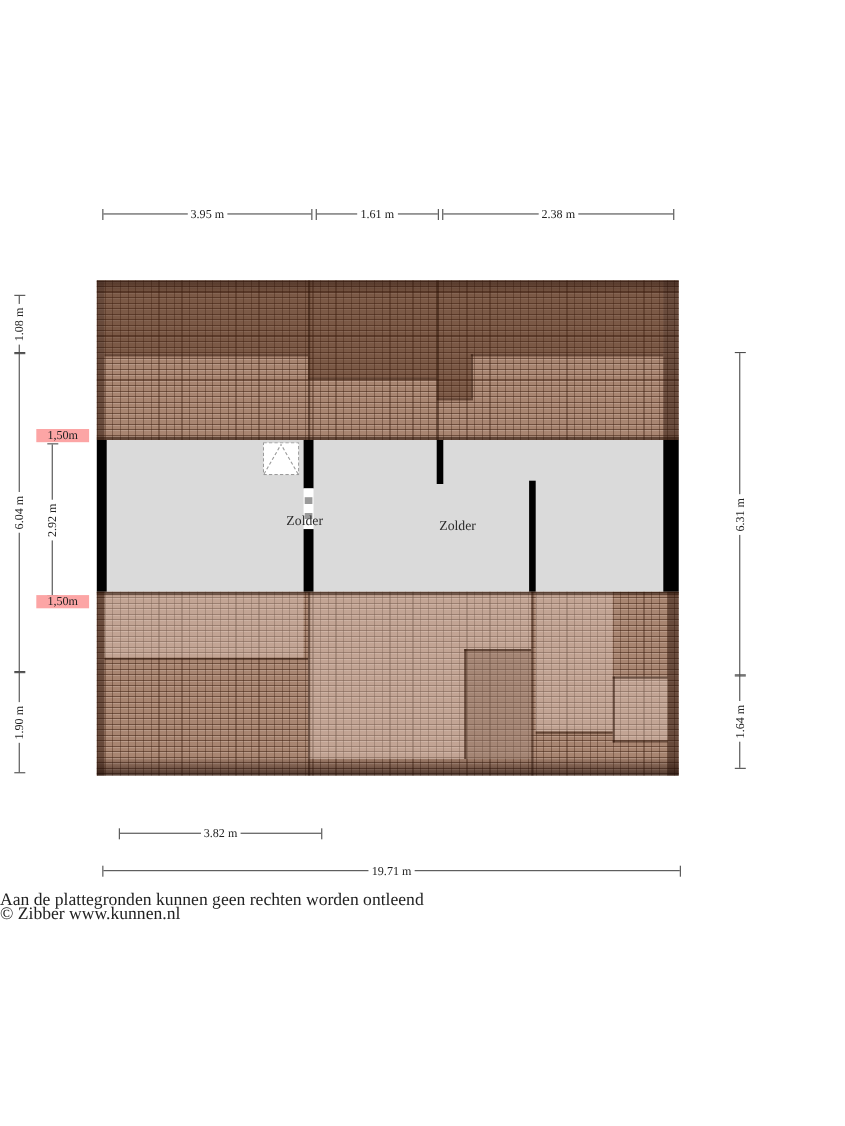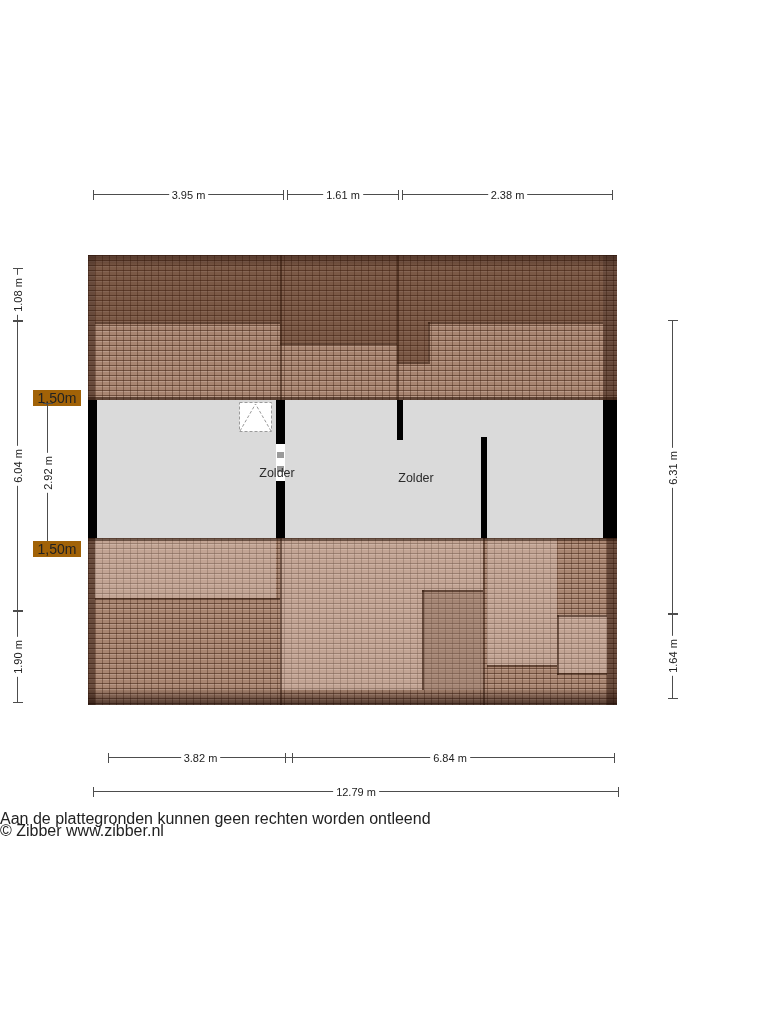--- a/index.html
+++ b/index.html
@@ -1,18 +1,18 @@
 <!DOCTYPE html>
 <html><head>
 <meta charset="utf-8">
 <style>
   html,body{margin:0;padding:0;background:#ffffff;}
   .canvas{
     position:relative;width:683px;height:1024px;background:#ffffff;overflow:hidden;
-    font-family:Liberation Sans, sans-serif;color:#222;
+    font-family:Liberation Serif, serif;color:#222;
   }
   
   .tiles{
     position:absolute;
     background-color:#a88571;
     background-image:
       repeating-linear-gradient(90deg, rgba(61,31,16,.38) 0 1px, rgba(0,0,0,0) 1px 7px),
       repeating-linear-gradient(180deg, rgba(61,31,16,.52) 0 1px, rgba(255,244,238,.18) 1px 2px, rgba(0,0,0,0) 2px 5px);
   }
   .abs{position:absolute;}
@@ -36,21 +36,21 @@
   
   .dim-h{position:absolute;height:10px;border-left:1px solid #4d4d4d;border-right:1px solid #4d4d4d;}
   .dim-h::before{content:"";position:absolute;left:0;right:0;top:4px;height:1px;background:#4d4d4d;}
   .dim-v{position:absolute;width:10px;border-top:1px solid #4d4d4d;border-bottom:1px solid #4d4d4d;}
   .dim-v::before{content:"";position:absolute;top:0;bottom:0;left:4px;width:1px;background:#4d4d4d;}
   .dim-label{
     position:absolute;left:50%;top:50%;transform:translate(-50%,-50%);
     background:#fff;padding:0 3px;font-size:11px;color:#222;white-space:nowrap;
   }
   .dim-v .dim-label{transform:translate(-50%,-50%) rotate(-90deg);}
-  .mini-label{position:absolute;font-size:14px;color:#222;background:#a16207;white-space:nowrap;text-align:center;}
+  .mini-label{position:absolute;font-size:11px;color:#222;background:#fca5a5;white-space:nowrap;text-align:center;}
   
   .footer-line{position:absolute;left:0;width:704px;font-size:16px;color:#222;}
 </style>
 </head>
 <body>
 
 <div class="canvas">
 
   <div class="dim-h" style="left:93px;top:190px;width:189px;">
     <span class="dim-label">3.95 m</span>
@@ -142,23 +142,20 @@
     <div class="rline" style="left:469px;top:77px;width:50px;height:2px;"></div>
     <div class="rline" style="left:469px;top:77px;width:2px;height:60px;"></div>
     <div class="rline" style="left:469px;top:135px;width:50px;height:2px;"></div>
     <div class="abs edgeline" style="left:0;top:0;width:529px;height:3px;"></div>
     <div class="abs eave" style="left:0;top:150px;width:529px;height:17px;"></div>
   </div>
 
   <div class="dim-h" style="left:108px;top:753px;width:183px;">
     <span class="dim-label">3.82 m</span>
   </div>
-  <div class="dim-h" style="left:285px;top:753px;width:328px;">
-    <span class="dim-label">6.84 m</span>
-  </div>
   <div class="dim-h" style="left:93px;top:787px;width:524px;">
-    <span class="dim-label">12.79 m</span>
+    <span class="dim-label">19.71 m</span>
   </div>
 
   <div class="footer-line" style="top:810px;">Aan de plattegronden kunnen geen rechten worden ontleend</div>
-  <div class="footer-line" style="top:822px;">© Zibber www.zibber.nl</div>
+  <div class="footer-line" style="top:822px;">© Zibber www.kunnen.nl</div>
 
 </div>
 
 </body></html>

